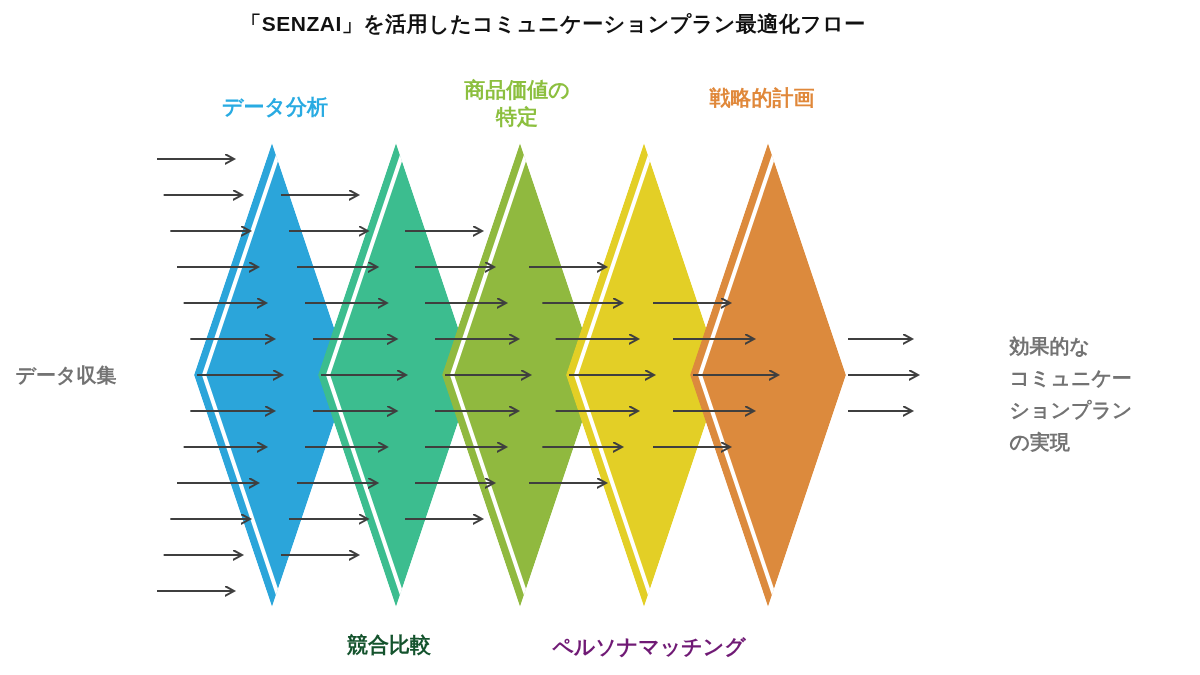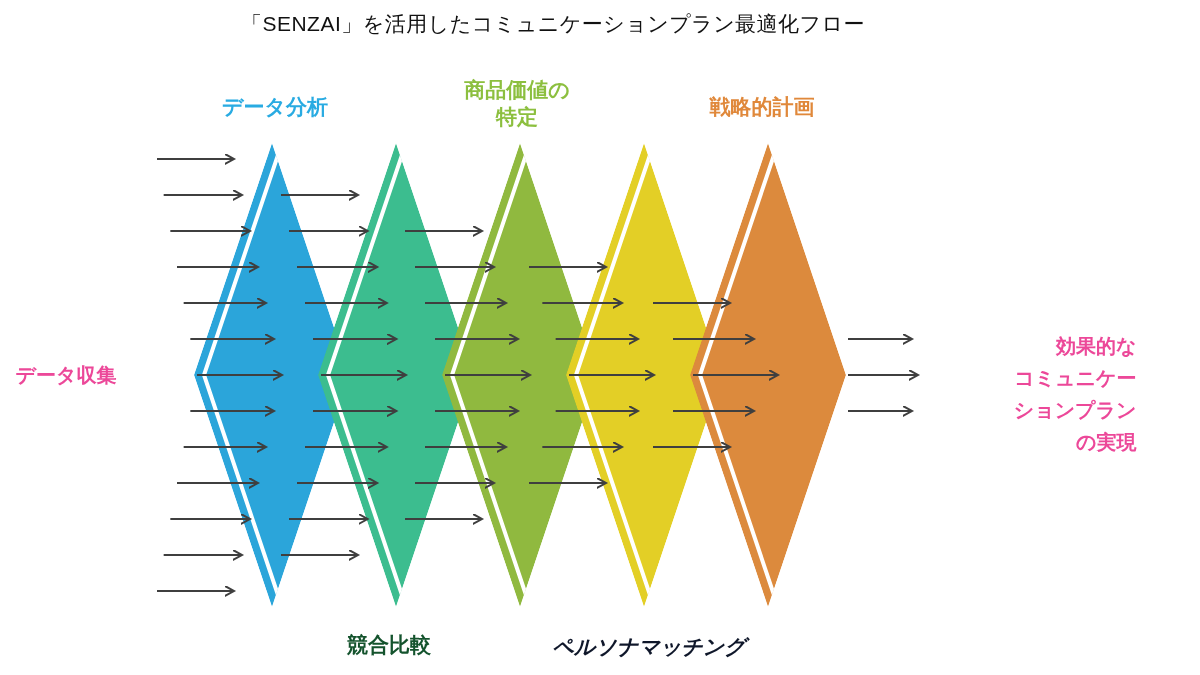--- a/index.html
+++ b/index.html
@@ -2,37 +2,37 @@
 <html><head>
 <meta charset="utf-8">
 <style>
   html,body{margin:0;padding:0;}
   body{
     width:1200px;height:675px;background:#ffffff;position:relative;overflow:hidden;
     font-family:"Liberation Sans","DejaVu Sans",sans-serif;
   }
   .title{
     position:absolute;left:553px;top:10px;transform:translateX(-50%);
-    font-size:21px;font-weight:400;color:#111;white-space:nowrap;letter-spacing:0.5px;
+    font-size:21px;font-weight:700;color:#111;white-space:nowrap;letter-spacing:0.5px;
   }
   #flow-svg{position:absolute;left:0;top:0;}
   .side-label{
-    position:absolute;font-weight:700;color:#ec4899;text-align:right;white-space:pre-line;
+    position:absolute;font-weight:700;color:#737373;text-align:left;white-space:pre-line;
   }
   #lbl-source{left:66px;top:362px;transform:translateX(-50%);font-size:20px;}
   #lbl-outcome{left:1073px;top:330px;transform:translateX(-50%);font-size:20px;line-height:1.6;}
   .stage-label{
     position:absolute;transform:translateX(-50%);
     font-weight:700;font-size:21px;text-align:center;line-height:1.3;white-space:pre-line;
   }
   #sl0{left:275px;top:93px;}
   #sl1{left:389px;top:631px;}
   #sl2{left:517px;top:76px;}
   #sl3{left:649px;top:633px;}
-  #sl4{left:762px;top:93px;}
+  #sl4{left:762px;top:84px;}
 </style>
 </head>
 <body>
 
 <div class="canvas">
   <div class="title">「SENZAI」を活用したコミュニケーションプラン最適化フロー</div>
 
   <svg id="flow-svg" viewBox="0 0 1200 675" width="1200" height="675">
       <defs>
         <marker id="ah" markerWidth="14" markerHeight="14" refX="9" refY="5" orient="auto" markerUnits="userSpaceOnUse">
@@ -127,15 +127,15 @@
   <div class="side-label" id="lbl-source">データ収集</div>
 
   <div class="side-label" id="lbl-outcome">効果的な
 コミュニケーションプラン
 の実現</div>
 
   <div class="stage-label" id="sl0" style="color: rgb(41, 171, 226);">データ分析</div>
   <div class="stage-label" id="sl1" style="color: #14532d;">競合比較</div>
   <div class="stage-label" id="sl2" style="color: rgb(140, 191, 63);">商品価値の
 特定</div>
-  <div class="stage-label" id="sl3" style="color: #0f172a; font-style: italic;">ペルソナマッチング</div>
+  <div class="stage-label" id="sl3" style="color: #701a75;">ペルソナマッチング</div>
   <div class="stage-label" id="sl4" style="color: rgb(224, 136, 58);">戦略的計画</div>
 </div>
 
 </body></html>

